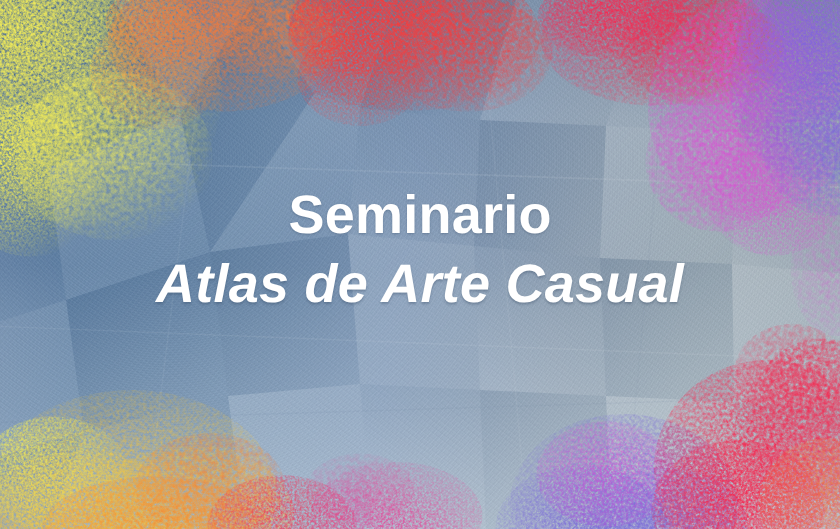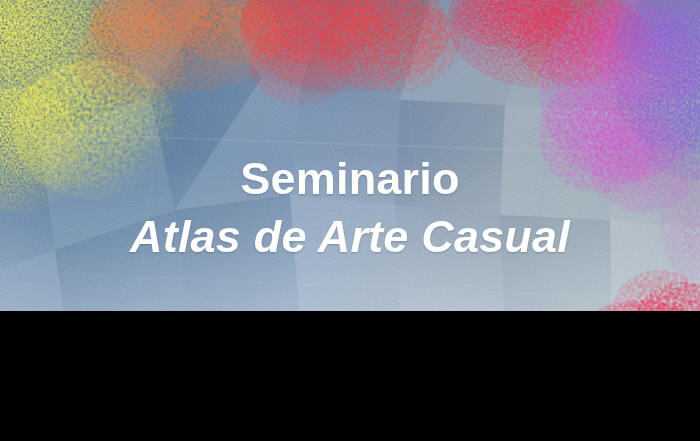--- a/index.html
+++ b/index.html
@@ -7,21 +7,21 @@
     padding: 0;
     background: #000;
   }
   body {
     font-family: "Liberation Sans", sans-serif;
   }
 
   #banner {
     position: relative;
     width: 700px;
-    height: 311px;
+    height: 441px;
     overflow: hidden;
     background: #5f80a6;
   }
 
   
   .layer {
     position: absolute;
     inset: 0;
     pointer-events: none;
   }

